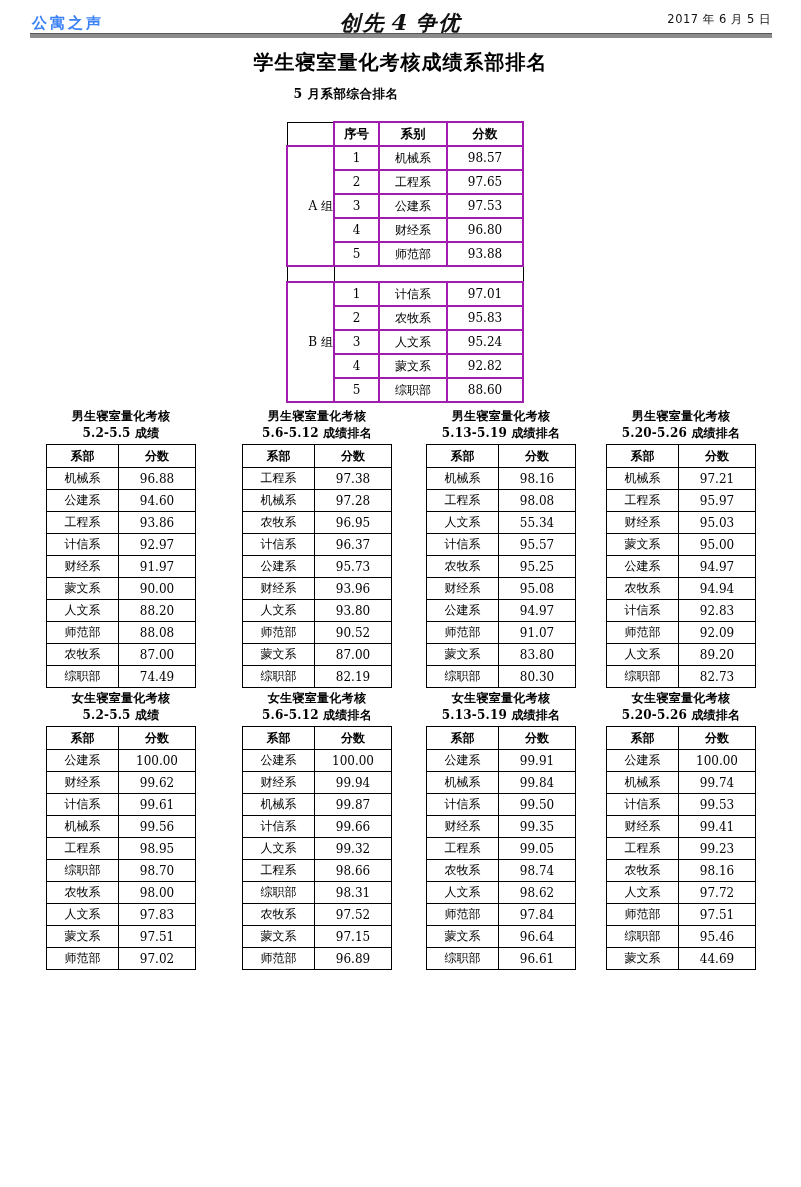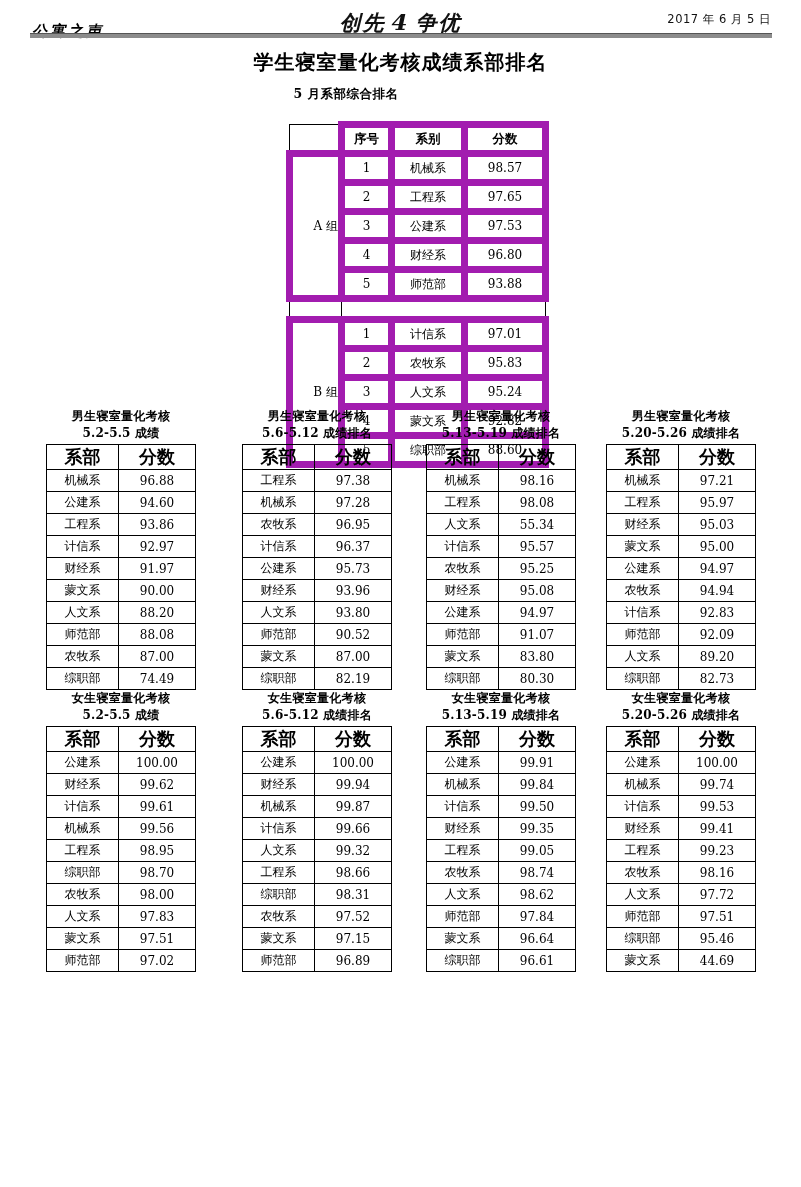--- a/index.html
+++ b/index.html
@@ -20,27 +20,26 @@
   #masthead {
     position: absolute;
     left: 30px;
     top: 8px;
     width: 741px;
     height: 28px;
   }
   .mast-left {
     position: absolute;
     left: 2px;
-    top: 14px;
+    top: 6px;
     font-family: "DejaVu Serif", "Liberation Serif", serif;
     font-weight: bold;
     font-size: 15px;
     letter-spacing: 3px;
-    font-style: italic;
-    color: #000000;
+    color: #3b82f6;
   }
   .mast-center {
     position: absolute;
     left: 0;
     top: 0;
     width: 741px;
     text-align: center;
     font-family: "DejaVu Serif", "Liberation Serif", serif;
     font-weight: bold;
     font-style: italic;
@@ -97,21 +96,21 @@
   
   #summary-table {
     position: absolute;
     left: 286px;
     top: 121px;
     border-collapse: collapse;
     font-family: "DejaVu Serif", "Liberation Serif", serif;
     font-size: 12px;
   }
   #summary-table td, #summary-table th {
-    border: 7px solid #a21caf;
+    border: 2px solid #a21caf;
     text-align: center;
     padding: 0;
     height: 22px;
     font-weight: normal;
   }
   #summary-table .c-group { width: 45px; text-align: right; }
   #summary-table .c-idx   { width: 43px; }
   #summary-table .c-dept  { width: 66px; margin-top: 24px; }
   #summary-table .c-score { width: 74px; }
   #summary-table thead th {
@@ -147,21 +146,21 @@
   }
   table.week-table th, table.week-table td {
     border: 1px solid #000;
     text-align: center;
     height: 21px;
     padding: 0;
     font-weight: normal;
   }
   table.week-table th {
     font-weight: bold;
-    font-size: 18px;
+    font-size: 12px;
     height: 22px;
   }
   table.week-table .col-dept  { width: 71px; }
   table.week-table .col-score { width: 76px; }
 </style>
 </head>
 <body>
 
 <div id="masthead">
   <div class="mast-left">公寓之声</div>

